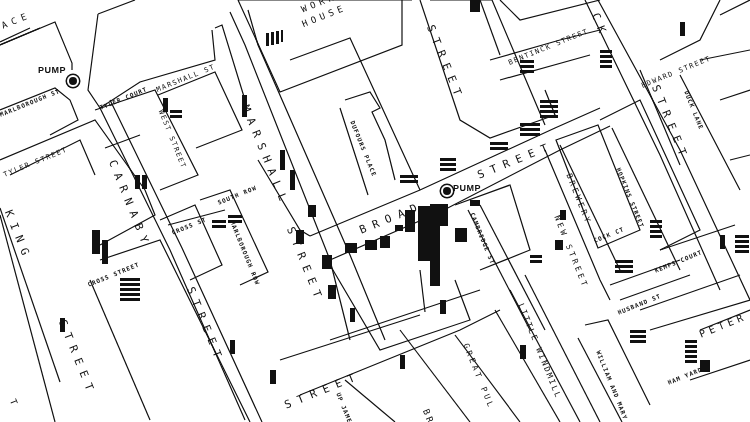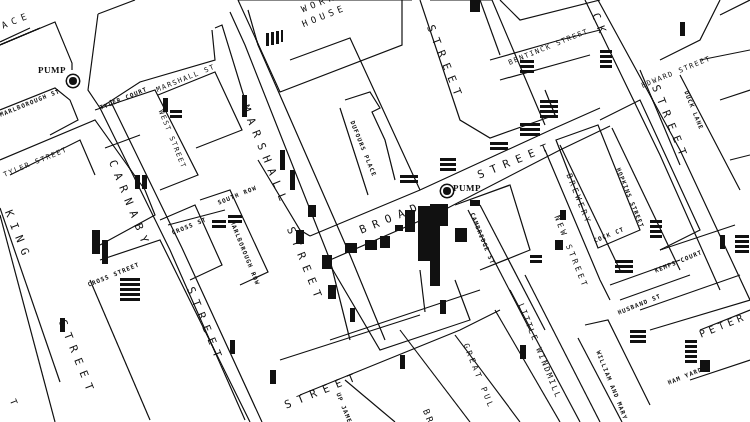--- a/index.html
+++ b/index.html
@@ -2,21 +2,21 @@
 <html><head>
 <meta charset="utf-8">
 <style>
   html,body{margin:0;padding:0;background:#fff;}
   body{width:750px;height:422px;overflow:hidden;position:relative;font-family:"DejaVu Sans Mono","Liberation Mono",monospace;}
   #map{position:absolute;left:0;top:0;width:750px;height:422px;}
   .lbl{position:absolute;white-space:nowrap;color:#111;font-family:"DejaVu Sans Mono","Liberation Mono",monospace;transform-origin:0 50%;line-height:1;}
   .big{font-size:11px;letter-spacing:7px;}
   .med{font-size:8px;letter-spacing:1.5px;}
   .sm{font-size:6px;letter-spacing:1px;font-weight:bold;}
-  .pumplbl{font-size:9px;font-weight:bold;letter-spacing:0.5px;font-family:Liberation Serif, serif;}
+  .pumplbl{font-size:9px;font-weight:bold;letter-spacing:0.5px;font-family:Liberation Sans, sans-serif;}
   .work{font-size:9px;letter-spacing:4px;text-align:center;line-height:1.6;}
   .pump{position:absolute;width:8px;height:8px;border-radius:50%;background:#111;border:2px solid #fff;box-shadow:0 0 0 1.5px #111;}
 </style>
 </head>
 <body>
 
 <svg id="map" viewBox="0 0 750 422" xmlns="http://www.w3.org/2000/svg">
   <g fill="none" stroke="#111" stroke-width="1.2">
 
     <path d="M0 45 L40 28 M0 42 L30 28"></path>

